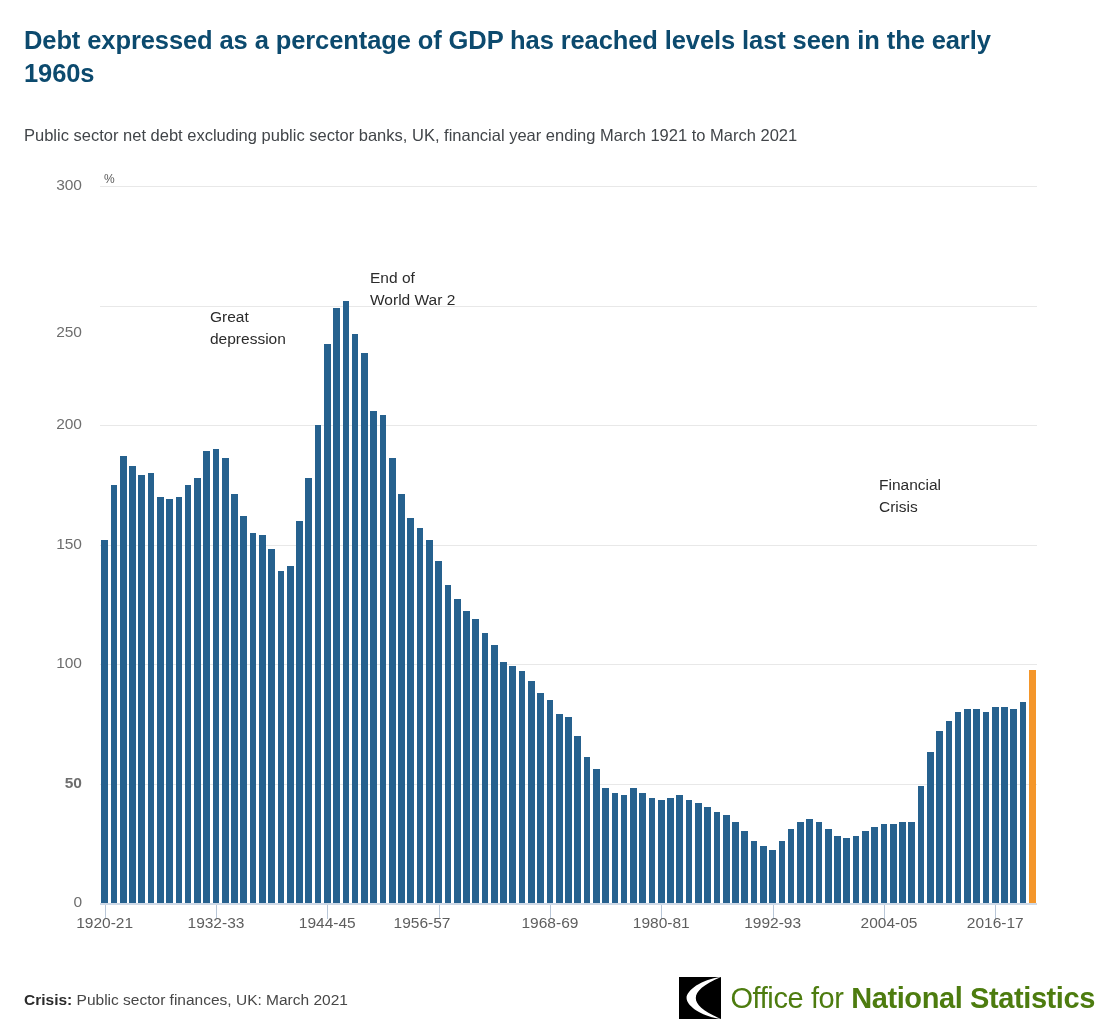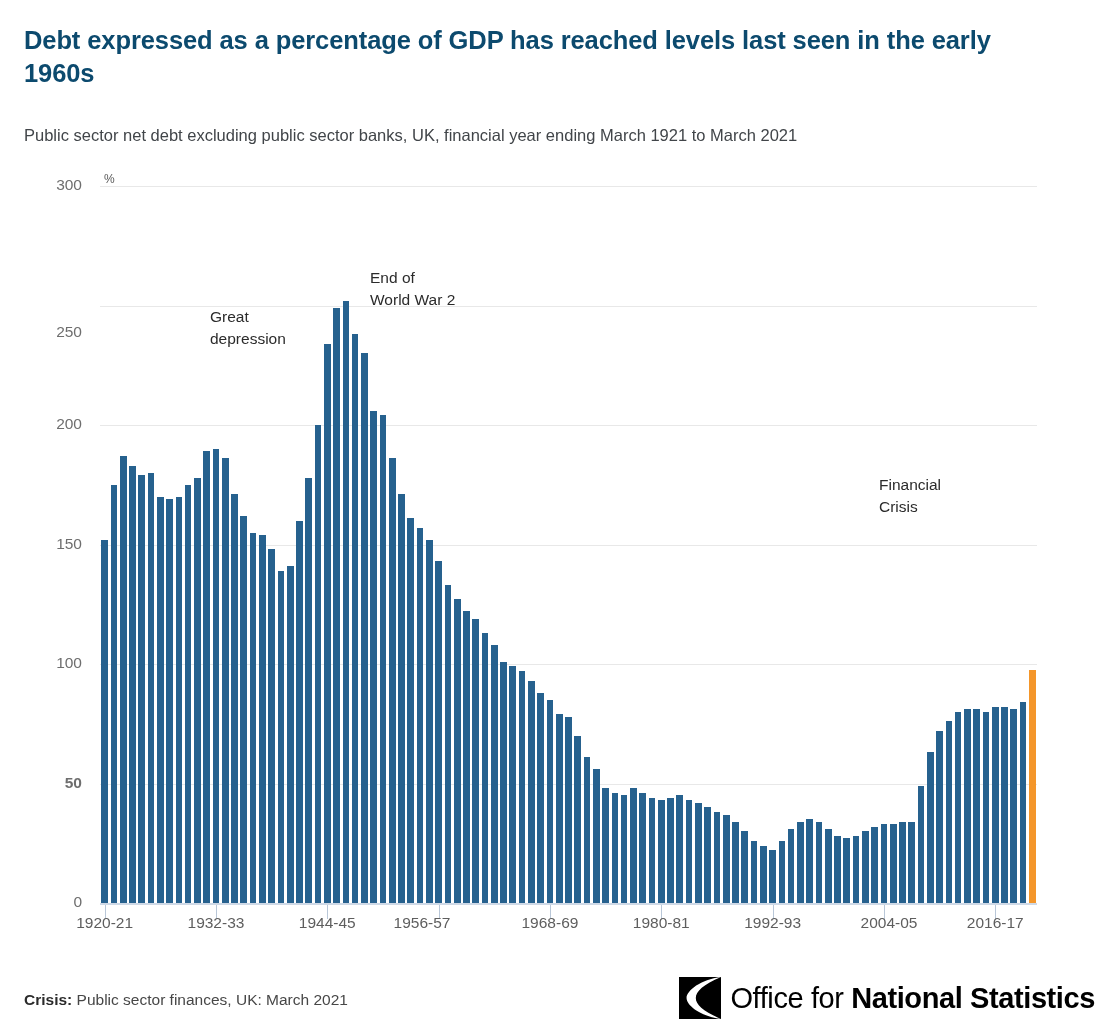--- a/index.html
+++ b/index.html
@@ -170,21 +170,21 @@
     align-items: center;
     gap: 9px;
   }
   .ons-mark {
     width: 42px;
     height: 42px;
     flex: 0 0 42px;
   }
   .ons-text {
     font-size: 29px;
-    color: #000000;
+    color: #4d7c0f;
     letter-spacing: -0.4px;
     white-space: nowrap;
   }
   .ons-text .light { font-weight: 400; }
   .ons-text .bold  { font-weight: 700; }
 </style>
 </head>
 <body>
 
 <div class="page">

